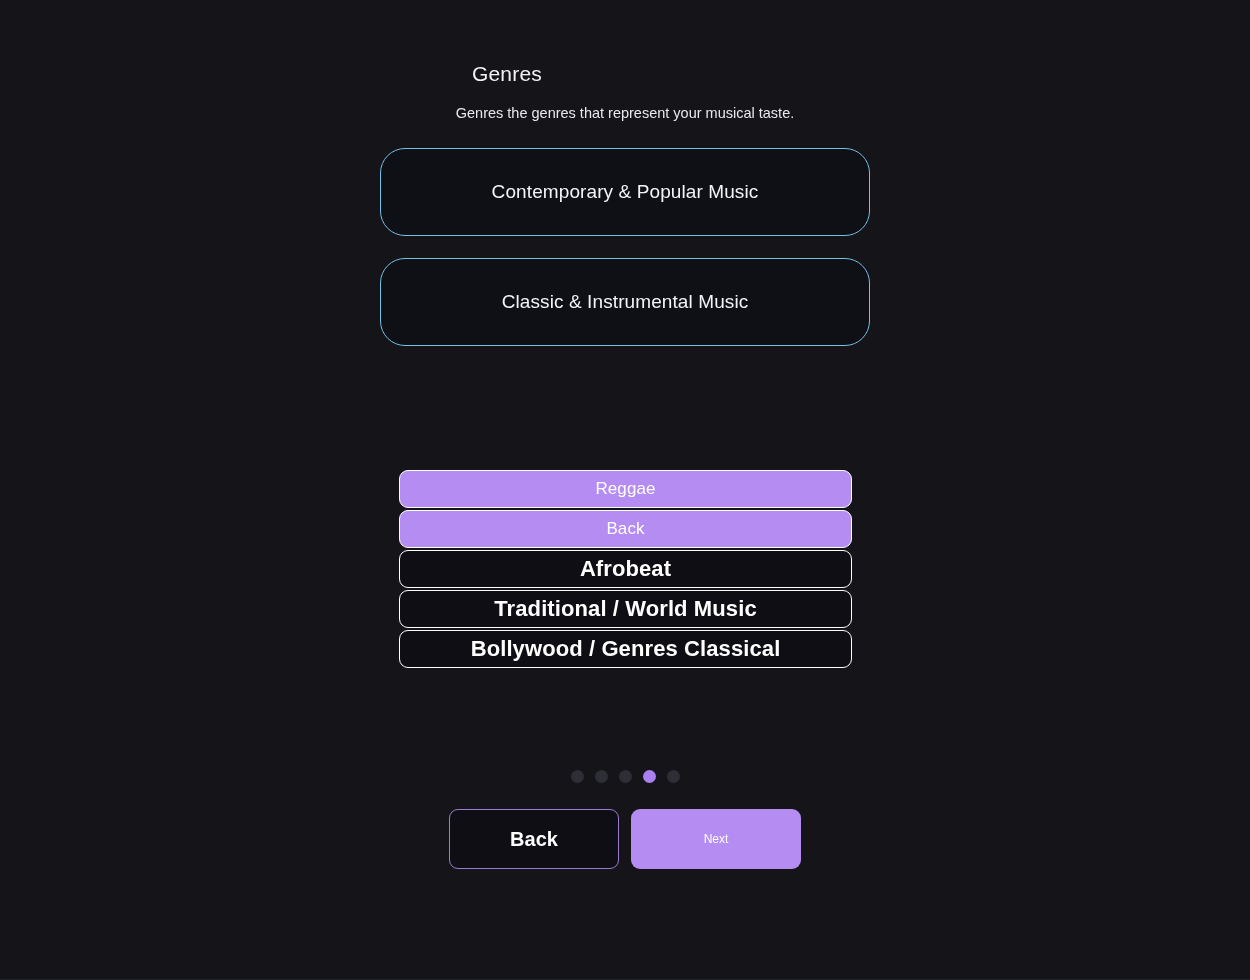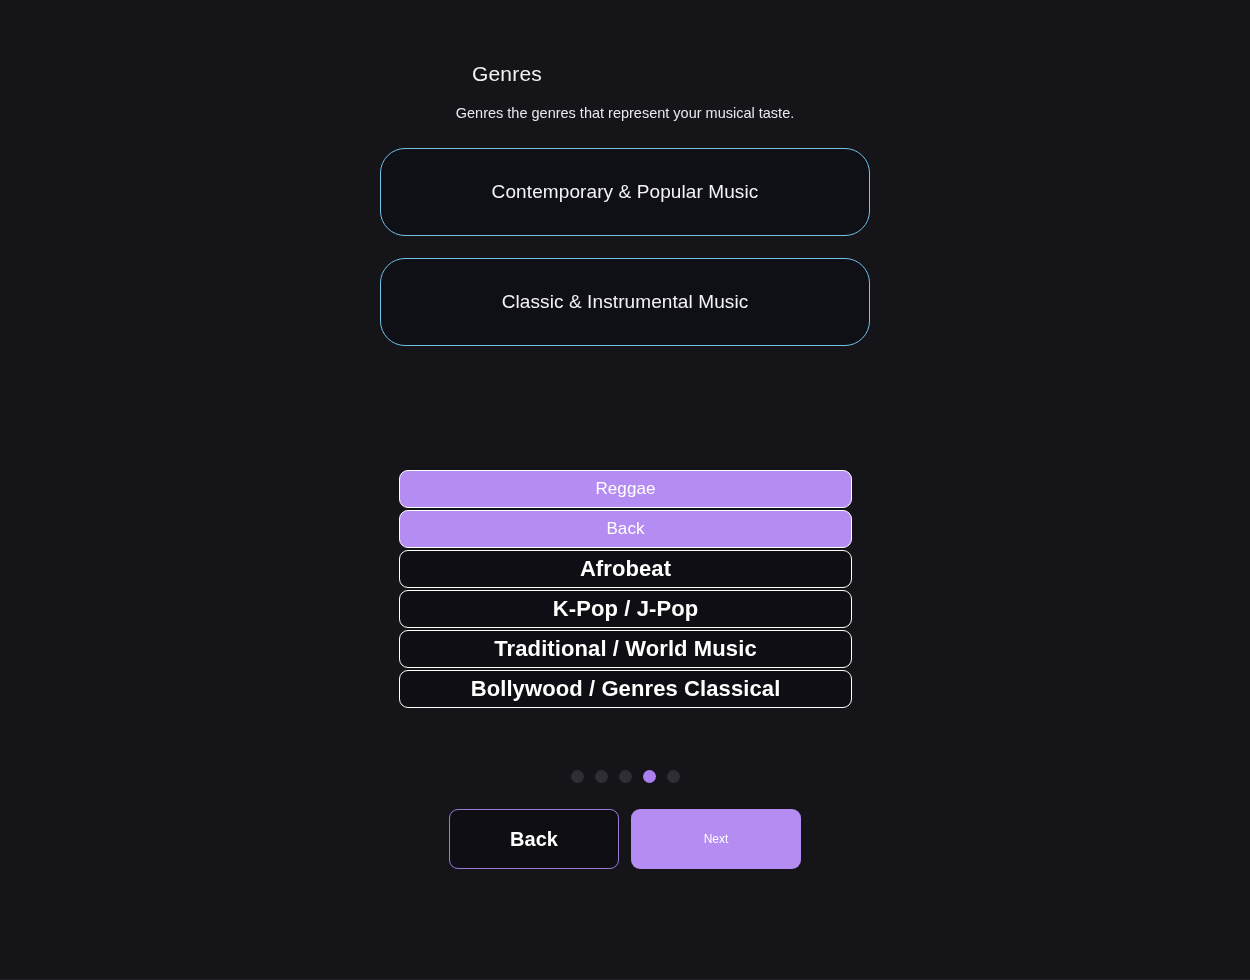--- a/index.html
+++ b/index.html
@@ -184,23 +184,20 @@
     <div class="genre-pill selected">
       <span class="label">Reggae</span>
     </div>
     <div class="genre-pill selected">
       <span class="label">Back</span>
     </div>
     <div class="genre-pill">
       <span class="label">Afrobeat</span>
     </div>
     <div class="genre-pill">
-      <span class="label">K-Pop / J-Pop</span>
-    </div>
-    <div class="genre-pill">
       <span class="label">Traditional / World Music</span>
     </div>
     <div class="genre-pill">
       <span class="label">Bollywood / Genres Classical</span>
     </div>
   </div>
 
   <div class="dots">
     <span class="dot"></span>
     <span class="dot"></span>

